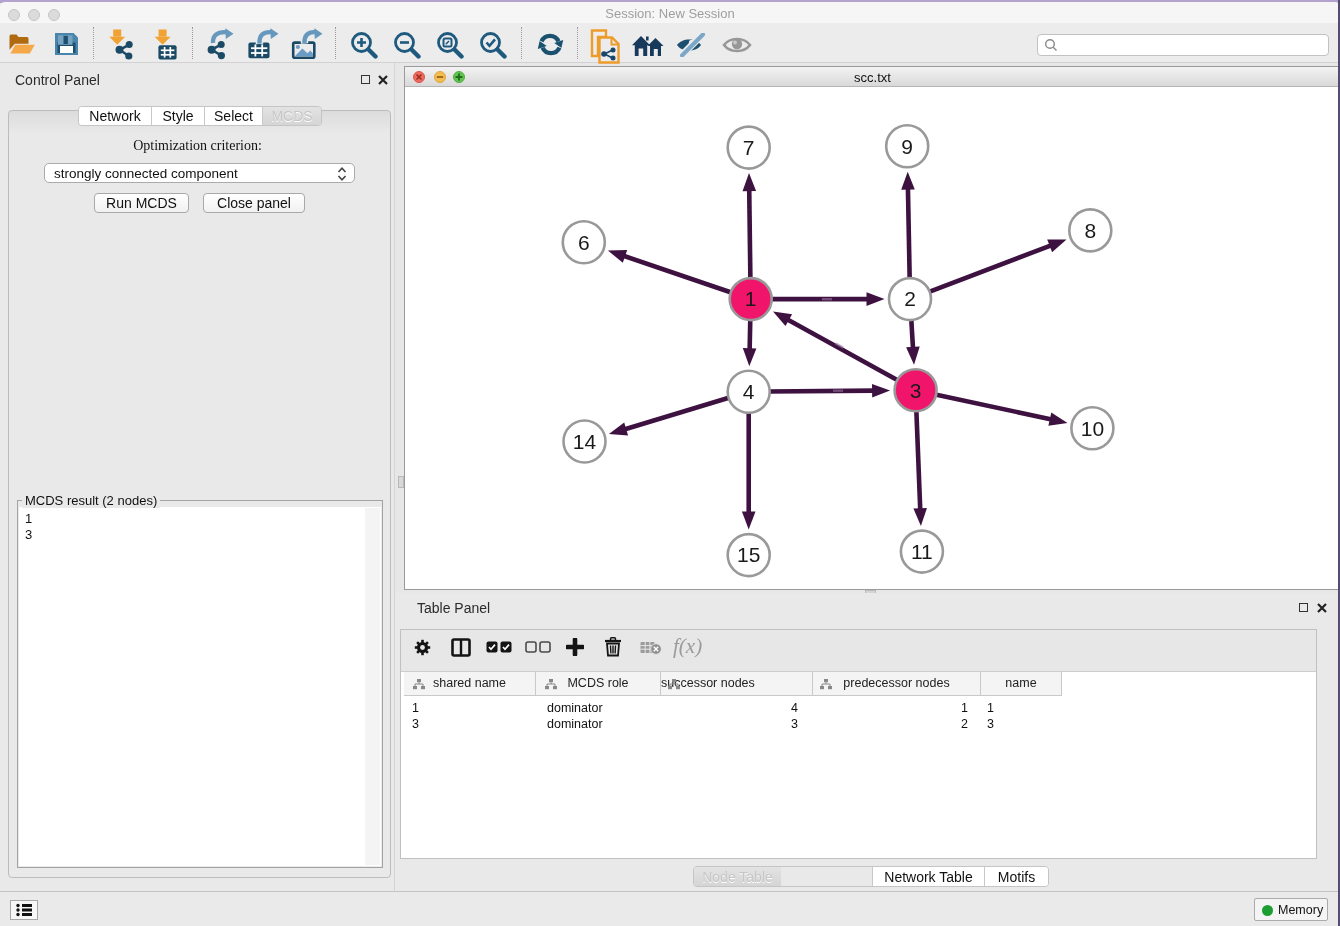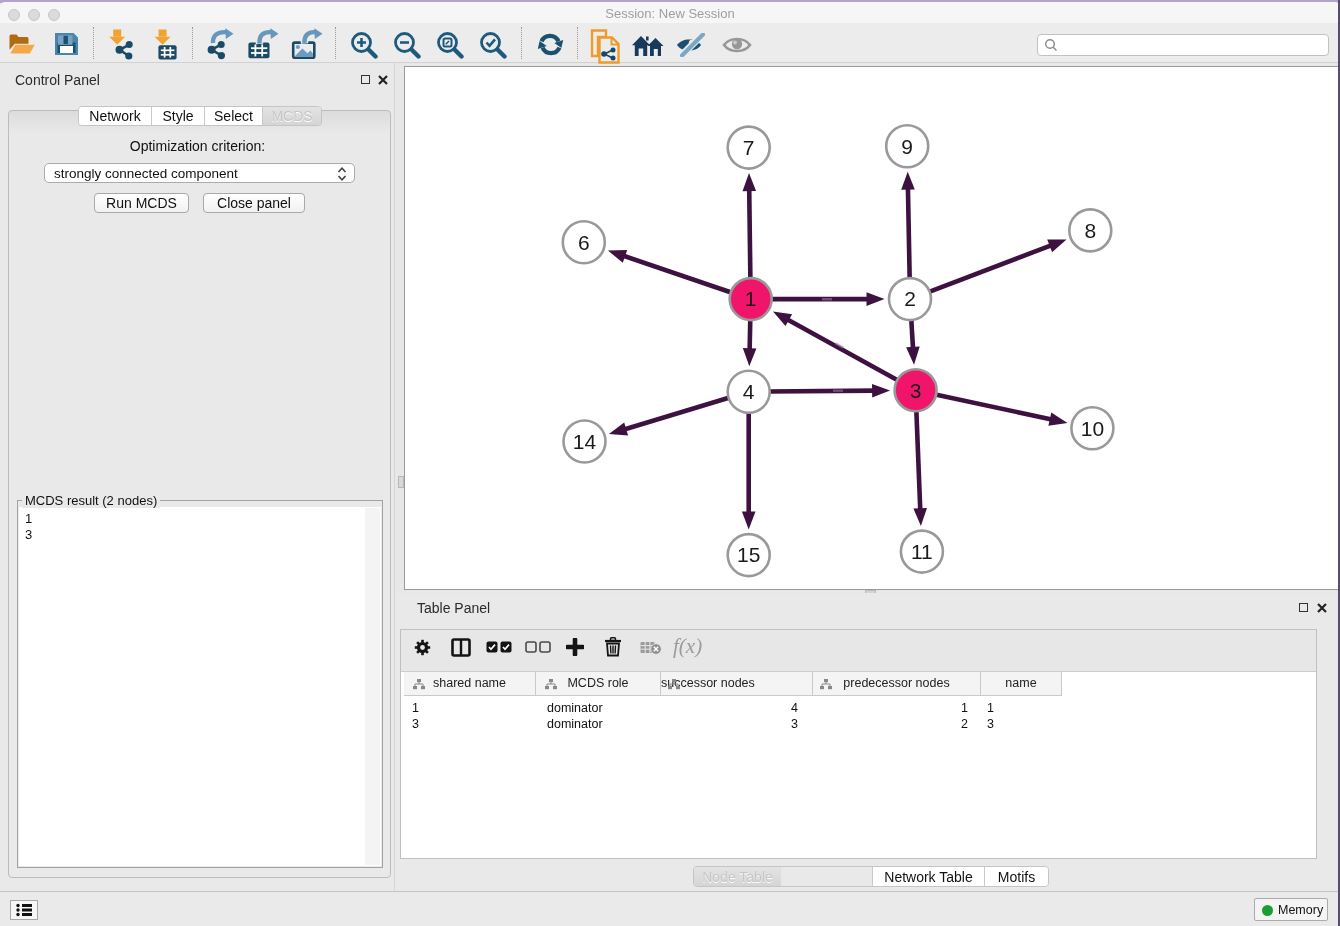--- a/index.html
+++ b/index.html
@@ -191,21 +191,21 @@
 
   <div class="abs" style="left:8px;top:47px;width:383px;height:768px;background:linear-gradient(#dcdcdc 0px,#e4e4e4 14px,#e9e9e9 22px);border:1px solid #bcbcbc;border-radius:4px;"></div>
 
   <div class="abs" style="left:78px;top:35px;height:20px;display:flex;font-size:14px;color:#111;border-radius:4px;overflow:hidden;border:1px solid #c5c5c5;margin-top:8px;">
     <div style="width:73px;background:#fff;border-right:1px solid #c9c9c9;text-align:center;line-height:19px;">Network</div>
     <div style="width:53px;background:#fff;border-right:1px solid #c9c9c9;text-align:center;line-height:19px;">Style</div>
     <div style="width:58px;background:#fff;border-right:1px solid #c9c9c9;text-align:center;line-height:19px;">Select</div>
     <div style="width:58px;background:linear-gradient(#e3e3e3,#d5d5d5);text-align:center;line-height:19px;color:#c6c6c6;text-shadow:0 1px 0 #fff;">MCDS</div>
   </div>
 
-  <div class="abs" style="left:0;top:75px;width:395px;text-align:center;font-size:14px;color:#111;">Optimization criterion:</div>
+  <div class="abs" style="left:0;top:75px;width:395px;text-align:center;font-size:14px;color:#111;font-family:Liberation Serif, serif;">Optimization criterion:</div>
   <div class="abs" style="left:44px;top:100px;width:311px;height:20px;background:#fff;border:1px solid #ababab;border-radius:5px;font-size:13.5px;color:#111;line-height:19px;padding-left:9px;">strongly connected component
     <svg width="10" height="14" style="position:absolute;right:7px;top:3px;">
         <path d="M1.5,5 L5,1.2 L8.5,5" fill="none" stroke="#444" stroke-width="1.6"></path>
         <path d="M1.5,9 L5,12.8 L8.5,9" fill="none" stroke="#444" stroke-width="1.6"></path>
       </svg>
   </div>
 
   <div class="abs" style="left:94px;top:130px;width:95px;height:20px;background:linear-gradient(#ffffff,#f1f1f1);border:1px solid #a9a9a9;border-radius:4px;text-align:center;font-size:14px;line-height:18px;color:#111;">Run MCDS</div>
   <div class="abs" style="left:203px;top:130px;width:102px;height:20px;background:linear-gradient(#ffffff,#f1f1f1);border:1px solid #a9a9a9;border-radius:4px;text-align:center;font-size:14px;line-height:18px;color:#111;">Close panel</div>
 
@@ -213,20 +213,38 @@
   <div class="abs" style="left:19px;top:444px;width:362px;height:359px;background:#fff;">
     <div class="abs" style="right:1px;top:1px;width:15px;height:357px;background:#f4f4f4;"></div>
     <div style="padding:4px 0 0 6px;font-size:13px;line-height:16px;color:#111;">1<br>3</div>
   </div>
   <div class="abs" style="left:22px;top:430px;background:#e9e9e9;padding:0 3px;font-size:13px;color:#111;z-index:3;">MCDS result (2 nodes)</div>
 </div>
 
 <div class="abs" style="left:398px;top:476px;width:6px;height:12px;background:#d8d8d8;border:1px solid #b8b8b8;"></div>
 
 <div id="netwin" class="abs" style="left:404px;top:66px;width:936px;height:524px;border:1px solid #9a9a9a;border-right:none;background:#fff;">
+  <div class="abs" style="left:0;top:0;width:935px;height:20px;background:linear-gradient(#f3f3f3,#d9d9d9);border-bottom:1px solid #b5b5b5;">
+    <div class="abs" style="left:8px;top:4px;width:12px;height:12px;border-radius:50%;background:#ee6a5f;border:1px solid #d8564b;">
+        <svg width="10" height="10" style="position:absolute;left:0;top:0;">
+          <path d="M2.5,2.5 L7.5,7.5 M7.5,2.5 L2.5,7.5" stroke="#9c2b20" stroke-width="1.6"></path>
+        </svg>
+      </div>
+    <div class="abs" style="left:28.5px;top:4px;width:12px;height:12px;border-radius:50%;background:#f5bd4e;border:1px solid #dda73e;">
+        <svg width="10" height="10" style="position:absolute;left:0;top:0;">
+          <path d="M1.8,5 L8.2,5" stroke="#99631b" stroke-width="1.8"></path>
+        </svg>
+      </div>
+    <div class="abs" style="left:47.5px;top:4px;width:12px;height:12px;border-radius:50%;background:#61c354;border:1px solid #54ad43;">
+        <svg width="10" height="10" style="position:absolute;left:0;top:0;">
+          <path d="M5,1.6 L5,8.4 M1.6,5 L8.4,5" stroke="#1d6e14" stroke-width="1.8"></path>
+        </svg>
+      </div>
+    <div class="abs" style="left:0;top:3px;width:935px;text-align:center;font-size:13px;color:#111;">scc.txt</div>
+  </div>
   <svg class="abs" style="left:0;top:21px;" width="934" height="502" viewBox="0 0 934 502" font-family="Liberation Sans, sans-serif" font-size="21px" fill="#1a1a1a">
     <g stroke="#3E1240" stroke-width="4.6">
           <line x1="345.4" y1="192.1" x2="344.2" y2="100.1"></line>
           <line x1="327.7" y1="205.0" x2="217.1" y2="167.3"></line>
           <line x1="364.7" y1="211.1" x2="464.5" y2="211.1"></line>
           <line x1="345.3" y1="230.1" x2="344.6" y2="263.2"></line>
           <line x1="504.7" y1="192.1" x2="502.9" y2="98.7"></line>
           <line x1="522.8" y1="204.3" x2="647.5" y2="156.8"></line>
           <line x1="506.2" y1="230.1" x2="508.1" y2="261.9"></line>
           <line x1="494.0" y1="293.1" x2="381.1" y2="230.7"></line>

